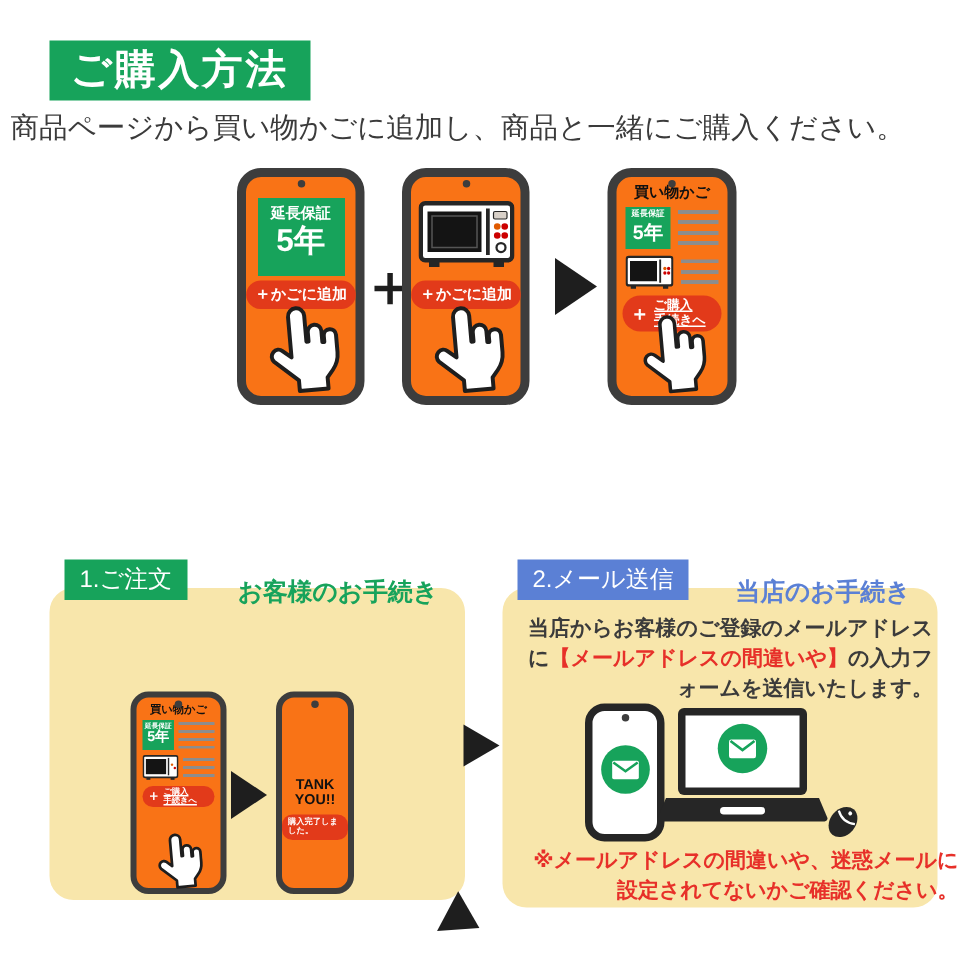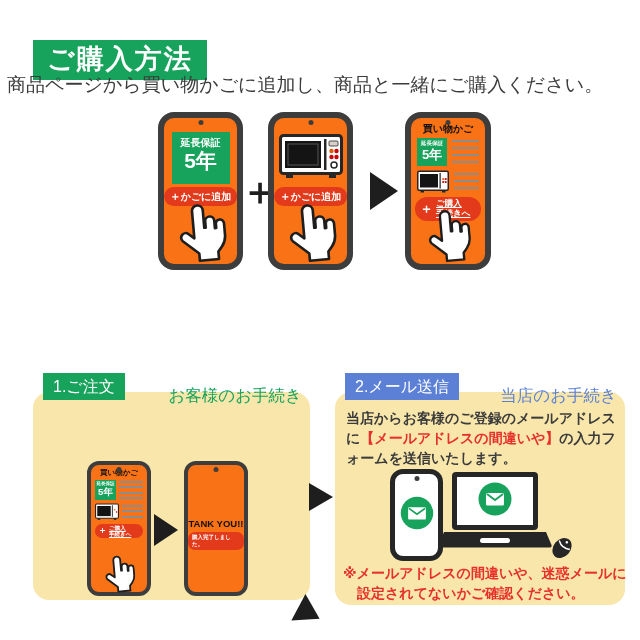--- a/index.html
+++ b/index.html
@@ -11,21 +11,21 @@
     --ink:#1e1e1e;
     --text:#3b3b3b;
   }
   html,body{margin:0;padding:0;background:#fff;}
   #canvas{position:relative;width:640px;height:640px;background:#fff;overflow:hidden;
           font-family:"Liberation Sans","DejaVu Sans",sans-serif;color:var(--text);}
 
   
   .sec-header{position:absolute;background:var(--green);color:#fff;font-weight:bold;
               font-size:27px;letter-spacing:2px;padding:5px 14px;line-height:1.1;}
-  #hdr1{left:33px;top:27px;margin-top:13px;}
+  #hdr1{left:33px;top:27px;}
   #hdr2{left:31px;top:311px;}
 
   .desc{position:absolute;left:7px;top:72px;width:630px;font-size:19px;color:var(--text);}
 
   
   .phone{position:absolute;box-sizing:border-box;background:#f97316;border:6px solid #3d3d3d;border-radius:16px;}
   .cam{position:absolute;top:2px;left:50%;transform:translateX(-50%);width:5px;height:5px;border-radius:50%;background:#3d3d3d;}
   #phoneA{left:158px;top:112px;width:85px;height:158px;}
   #phoneB{left:268px;top:112px;width:85px;height:158px;}
   #phoneC{left:405px;top:112px;width:86px;height:158px;}
@@ -61,35 +61,35 @@
   .lines.short{height:18px;}
   .pill2{display:flex;align-items:center;gap:3px;background:var(--red);border-radius:13px;color:#fff;font-weight:bold;
          width:66px;margin:3px auto 0;padding:2px 5px;box-sizing:border-box;}
   .pill2 .plus{font-size:13px;line-height:1;}
   .pill2 .txt{flex:1;font-size:8.5px;line-height:1.15;text-align:left;text-decoration:underline;}
   .pill2 .txt span{display:block;}
 
   
   .step-box{position:absolute;background:var(--beige);border-radius:16px;}
   #box1{left:33px;top:392px;width:277px;height:208px;}
-  #box2{left:335px;top:392px;width:290px;height:213px;}
+  #box2{left:335px;top:392px;width:290px;height:213px;text-align:right;}
   .tab{position:absolute;left:10px;top:-19px;color:#fff;font-weight:normal;font-size:16px;padding:4px 10px;line-height:1.2;}
   #tab1{background:var(--green);}
   #tab2{background:var(--blue);}
-  .subtitle{position:absolute;right:8px;top:-6px;font-weight:normal;font-size:16.5px;line-height:1.2;}
+  .subtitle{position:absolute;right:18px;top:-6px;font-weight:bold;font-size:16.5px;line-height:1.2;}
   #sub1{color:var(--green);}
   #sub2{color:var(--blue);}
   .body-text{position:absolute;left:7px;top:19px;width:266px;font-size:14px;font-weight:bold;color:var(--text);line-height:1.42;}
   #body2{left:11px;top:17px;width:276px;}
   .hl{color:var(--note-red);}
 
   
   .phone.sm{border-width:4px;border-radius:12px;}
   #phoneD{left:54px;top:69px;width:64px;height:135px;}
-  #phoneE{left:151px;top:69px;width:64px;height:135px;}
+  #phoneE{left:151px;top:69px;width:52px;height:135px;}
   #phoneD .cart-title{font-size:7.5px;margin-top:4px;}
   #phoneD .cart-row{gap:3px;margin:3px 4px 0;}
   #phoneD .mini-badge{width:21px;height:20px;}
   #phoneD .mini-badge .t{font-size:4.5px;padding-top:2px;}
   #phoneD .mini-badge .y{font-size:9.5px;}
   #phoneD .lines{height:18px;background-image:repeating-linear-gradient(to bottom,#8d8d8d 0,#8d8d8d 2px,transparent 2px,transparent 5.5px);}
   #phoneD .lines.short{height:13px;}
   #phoneD .pill2{width:48px;padding:1px 3px;gap:2px;}
   #phoneD .pill2 .plus{font-size:9px;}
   #phoneD .pill2 .txt{font-size:5.5px;}

